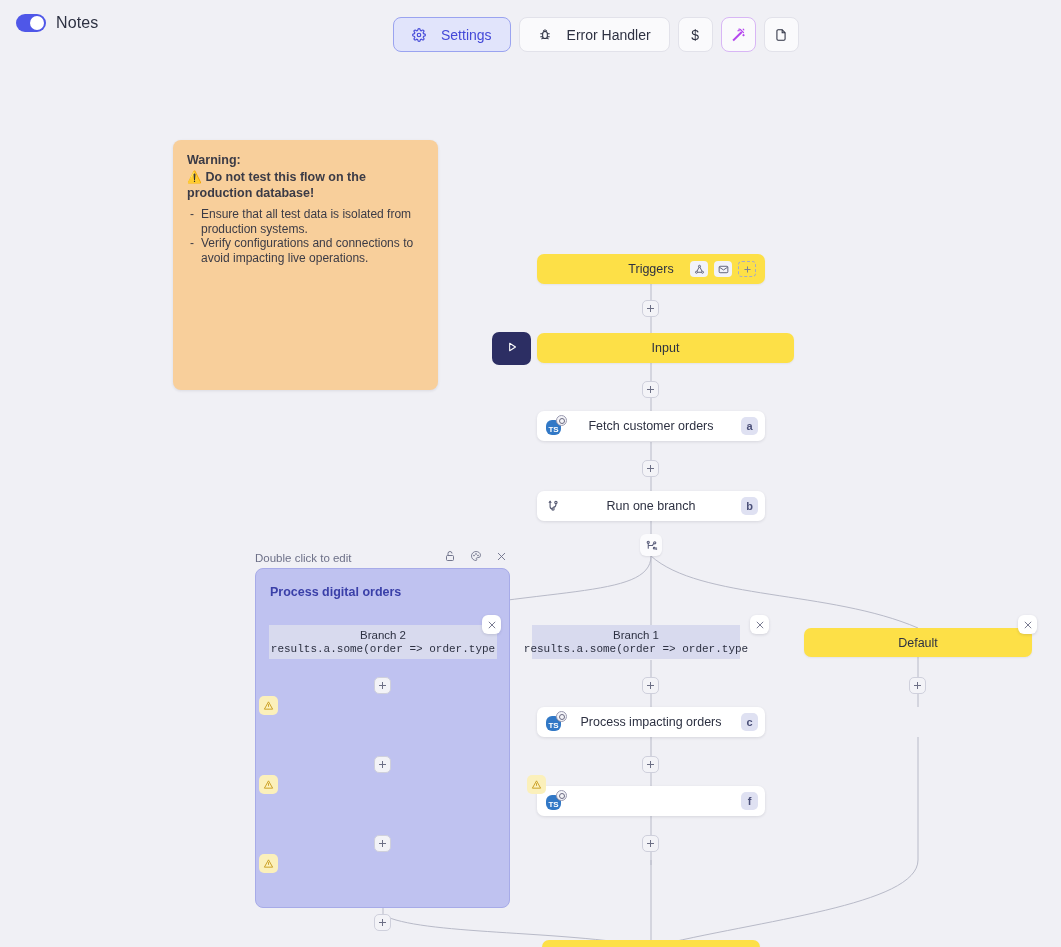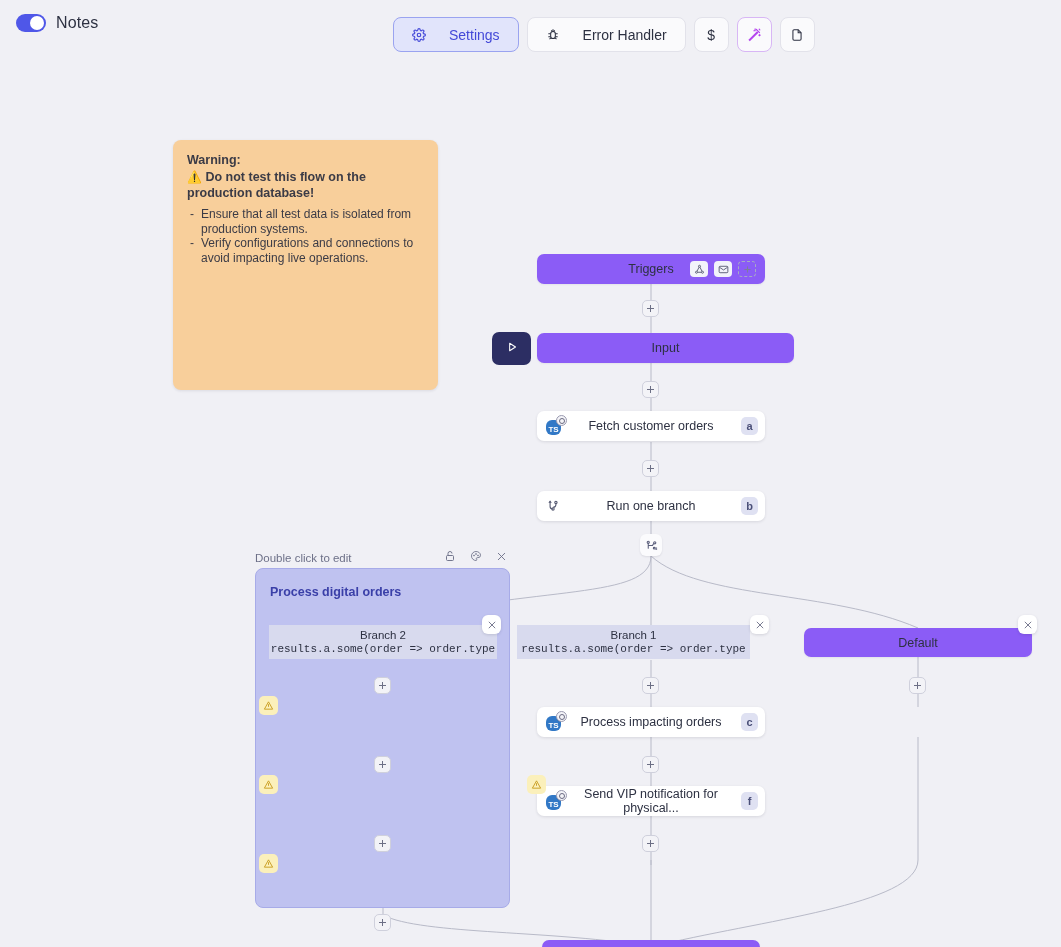--- a/index.html
+++ b/index.html
@@ -47,21 +47,21 @@
   .toolbar {
     position: absolute; left: 393px; top: 17px;
     display: flex; align-items: center; gap: 8px;
   }
   .tbtn {
     height: 35px;
     border-radius: 8px;
     background: #fafafc;
     border: 1px solid #e2e2ea;
     display: flex; align-items: center; justify-content: center;
-    gap: 23px;
+    gap: 15px;
     padding: 0 18px;
     font-size: 14px;
     color: #2d3142;
     cursor: pointer;
     white-space: nowrap;
   }
   .tbtn.active {
     background: #e1e4fb;
     border-color: #9aa3f0;
     color: #4348d8;
@@ -115,21 +115,21 @@
     border-radius: 7px;
     display: flex; align-items: center;
     font-size: 12.5px;
     color: #2d3142;
   }
   .node-label {
     position: absolute; left: 0; right: 0; text-align: center;
     pointer-events: none;
   }
   .node.lav {
-    background: #8b5cf6;
+    background: #fde047;
     box-shadow: 0 1px 2px rgba(30,30,60,.06);
   }
   .node.white {
     background: #ffffff;
     box-shadow: 0 1px 3px rgba(30,30,60,.12);
   }
 
   .triggers-icons {
     position: absolute; right: 9px; top: 50%; transform: translateY(-50%);
     display: flex; align-items: center; gap: 6px;
@@ -549,21 +549,21 @@
       <div class="code-badge">
         <div class="ts-sq">TS</div>
         <div class="gear-badge"></div>
       </div>
       <span class="node-label">Send notification email</span>
       <span class="key-chip">e</span>
     </div>
 
     <div class="plus-btn" style="left:374px; top:914px;"></div>
 
-    <div class="branch-node" style="left:517px; top:625px; width:233px;">
+    <div class="branch-node" style="left:532px; top:625px; width:208px;">
       <span class="branch-name">Branch 1</span>
       <span class="branch-expr">results.a.some(order =&gt; order.type</span>
     </div>
     <div class="close-x" style="left:750px; top:615px;">
       <svg width="10" height="10" viewBox="0 0 24 24" fill="none" stroke="#6d7088" stroke-width="2.2" stroke-linecap="round">
         <path d="M5 5l14 14M19 5L5 19"></path>
       </svg>
     </div>
 
     <div class="plus-btn" style="left:642px; top:677px;"></div>
@@ -583,21 +583,20 @@
       <div class="warn-badge">
         <svg width="11" height="11" viewBox="0 0 24 24" fill="none" stroke="#c79a1d" stroke-width="2" stroke-linejoin="round">
           <path d="M12 4l9 16H3z"></path>
             <path d="M12 10v4" stroke-linecap="round"></path>
         </svg>
       </div>
       <div class="code-badge">
         <div class="ts-sq">TS</div>
         <div class="gear-badge"></div>
       </div>
-      <span class="node-label" style="left:26px;right:26px;">Send VIP notification for physical...</span>
       <span class="key-chip">f</span>
     </div>
 
     <div class="plus-btn" style="left:642px; top:835px;"></div>
 
     <div class="node lav" style="left:804px; top:628px; width:228px; height:29px;">
       <span class="node-label">Default</span>
     </div>
     <div class="close-x" style="left:1018px; top:615px;">
       <svg width="10" height="10" viewBox="0 0 24 24" fill="none" stroke="#6d7088" stroke-width="2.2" stroke-linecap="round">

